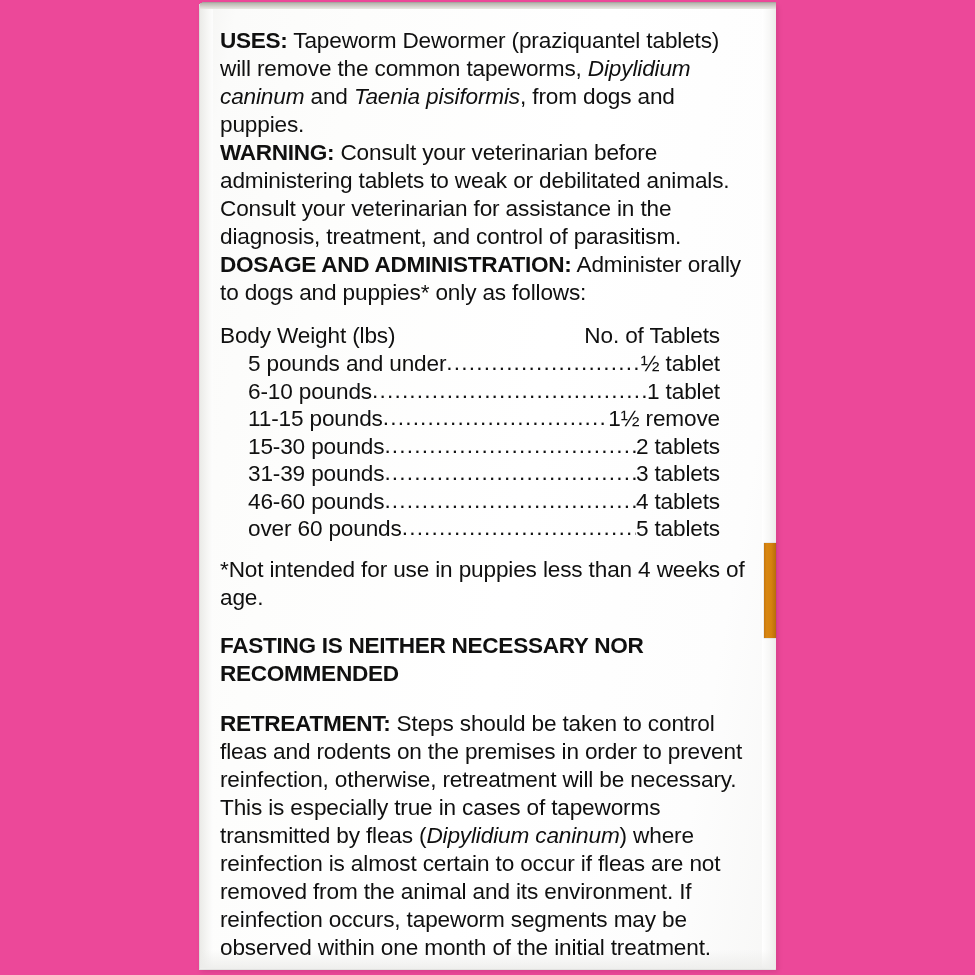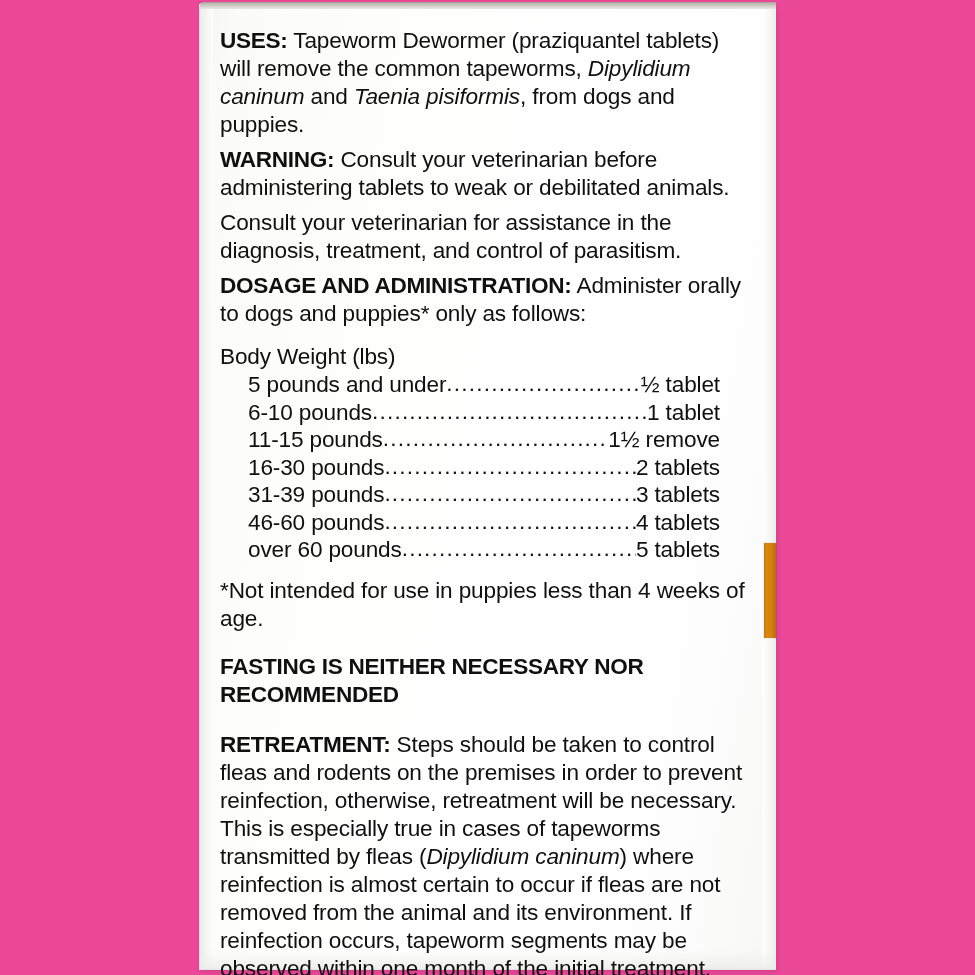--- a/index.html
+++ b/index.html
@@ -110,21 +110,21 @@
     font-stretch: condensed;
     text-rendering: optimizeLegibility;
   }
 
   .para {
     margin: 0 0 0 0;
     font-size: 22.6px;
     line-height: 28px;
     text-align: left;
   }
-  .para + .para { margin-top: 7px; }
+  .para + .para { }
 
   .lead {
     font-weight: bold;
     letter-spacing: -0.3px;
   }
   .sci { font-style: italic; }
 
   
   .headline {
     font-weight: bold;
@@ -196,39 +196,40 @@
 
     <p class="para"><span class="lead">WARNING:</span><span>  Consult your veterinarian before administering tablets to weak or debilitated animals.</span></p>
 
     <p class="para">Consult your veterinarian for assistance in the diagnosis, treatment, and control of parasitism.</p>
 
     <p class="para"><span class="lead">DOSAGE AND ADMINISTRATION:</span><span> Administer orally to dogs and puppies* only as follows:</span></p>
 
     <div class="dose-table">
       <div class="dose-head">
         <span>Body Weight (lbs)</span>
+        <span class="dose-head-right">No. of Tablets</span>
       </div>
       <div id="dose-rows">
           <div class="dose-row">
             <span class="dose-label">5 pounds and under </span>
             <span class="dose-leader">........................................</span>
             <span class="dose-qty">½ tablet</span>
           </div>
           <div class="dose-row">
             <span class="dose-label">6-10 pounds  </span>
             <span class="dose-leader">................................................</span>
             <span class="dose-qty"> 1 tablet</span>
           </div>
           <div class="dose-row">
             <span class="dose-label">11-15 pounds  </span>
             <span class="dose-leader">.........................................</span>
             <span class="dose-qty"> 1½ remove</span>
           </div>
           <div class="dose-row">
-            <span class="dose-label">16-30 pounds  </span>
+            <span class="dose-label">15-30 pounds  </span>
             <span class="dose-leader">..........................................</span>
             <span class="dose-qty"> 2 tablets</span>
           </div>
           <div class="dose-row">
             <span class="dose-label">31-39 pounds  </span>
             <span class="dose-leader">..........................................</span>
             <span class="dose-qty"> 3 tablets</span>
           </div>
           <div class="dose-row">
             <span class="dose-label">46-60 pounds  </span>

